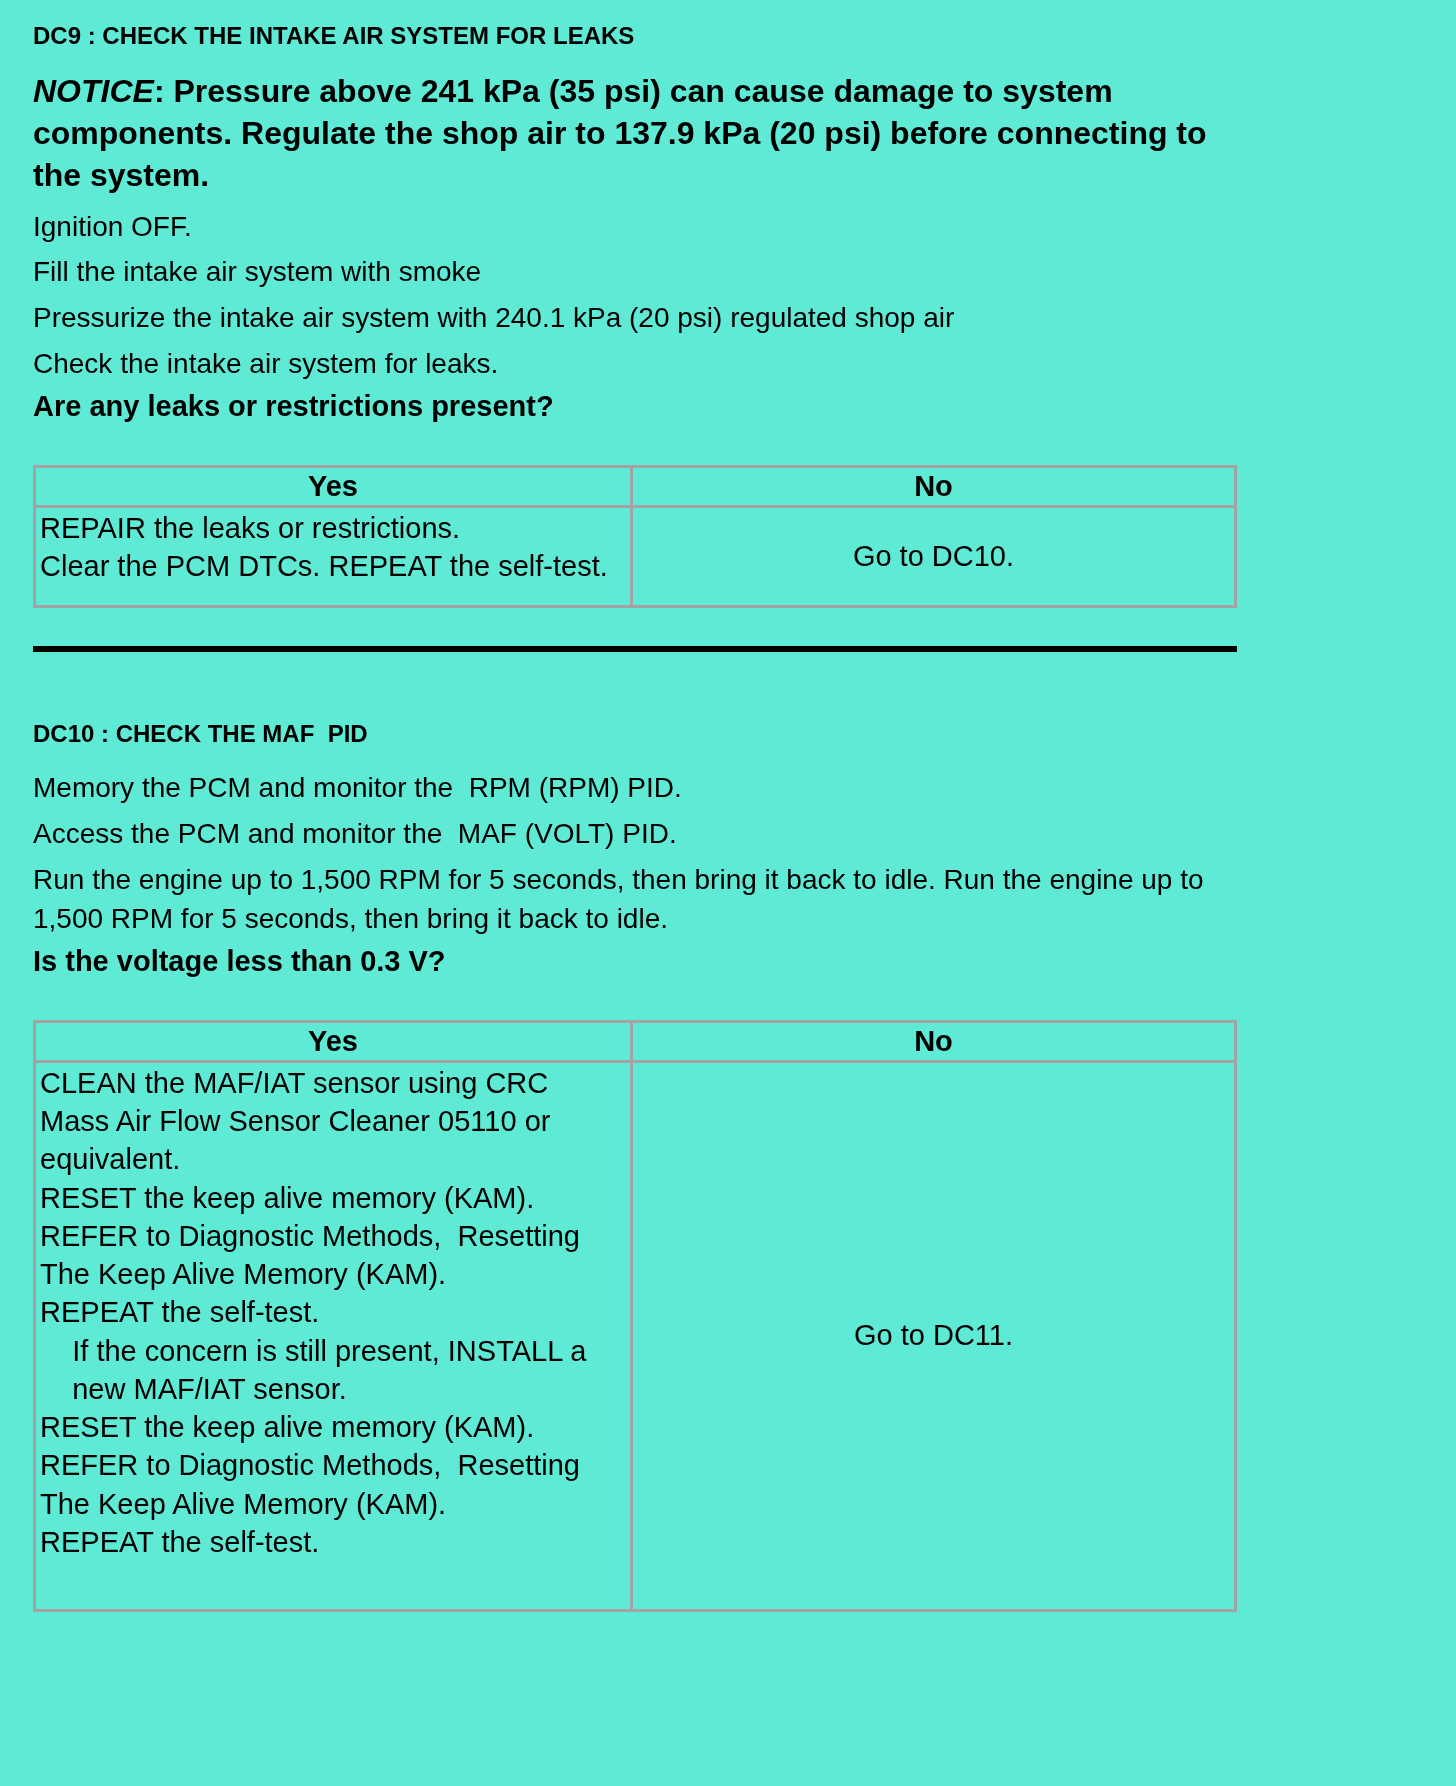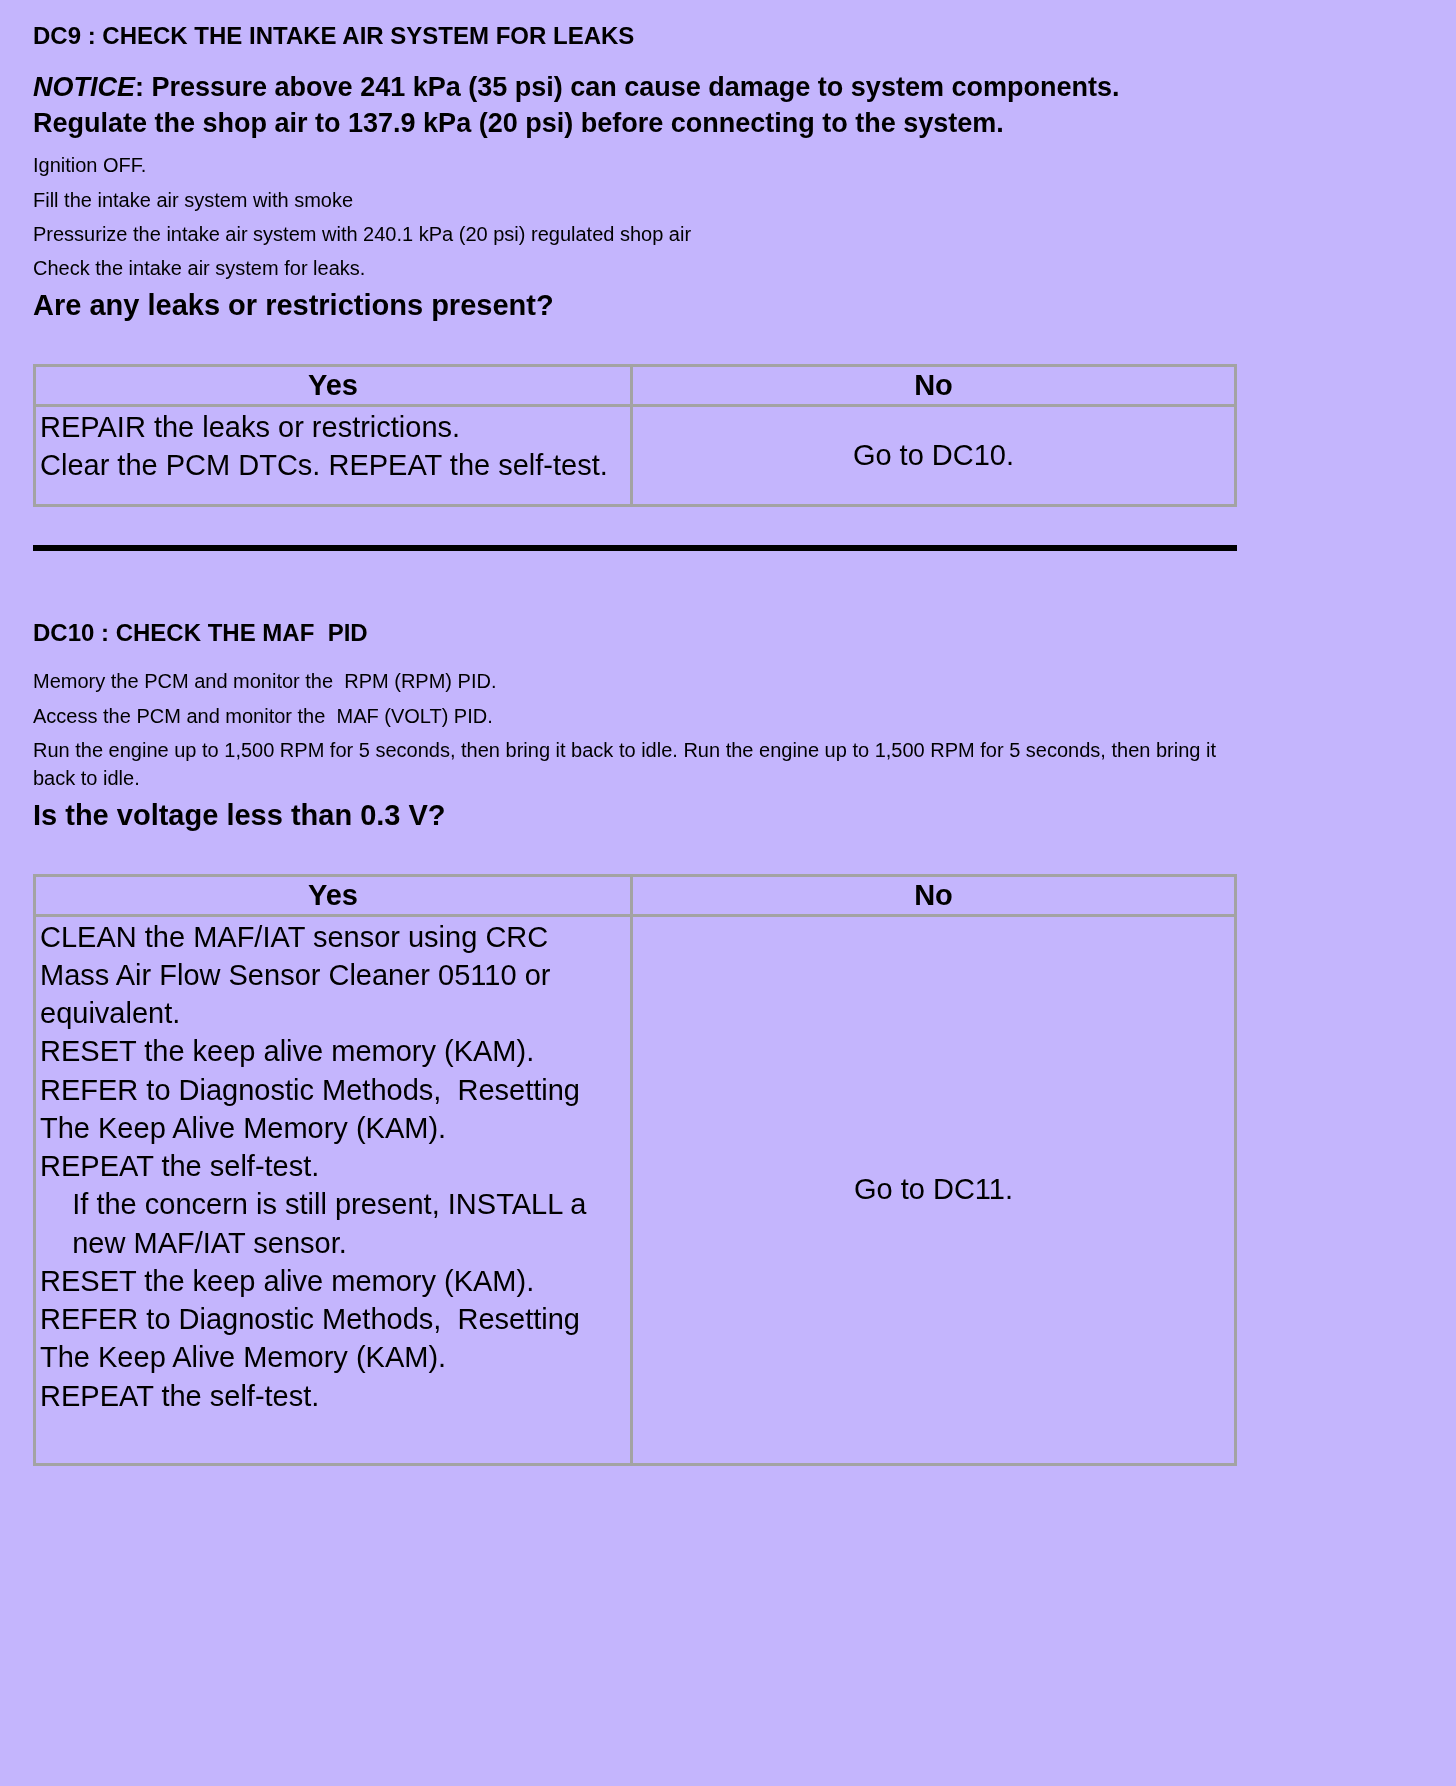--- a/index.html
+++ b/index.html
@@ -7,44 +7,44 @@
     padding: 0;
     background: #ffffff;
     color: #000000;
     font-family: "Liberation Sans", sans-serif;
   }
   .page {
     width: 1456px;
     min-height: 1786px;
     box-sizing: border-box;
     padding-top: 22px;
-    background: #c4b5fd;
+    background: #5eead4;
   }
   .content {
     width: 1204px;
     margin-left: 33px;
   }
   .proc-heading {
     font-size: 24px;
     font-weight: bold;
     margin: 0 0 20px 0;
     white-space: pre-wrap;
   }
   .notice {
-    font-size: 27px;
+    font-size: 32px;
     font-weight: bold;
     line-height: 1.32;
     margin: 0 0 10px 0;
     white-space: pre-wrap;
   }
   .notice-label {
     font-style: italic;
   }
   .step {
-    font-size: 20px;
+    font-size: 28px;
     line-height: 1.42;
     margin: 0 0 6px 0;
     white-space: pre-wrap;
   }
   .question {
     font-size: 29px;
     font-weight: bold;
     margin: 0 0 42px 0;
   }
   table.decision-table {

